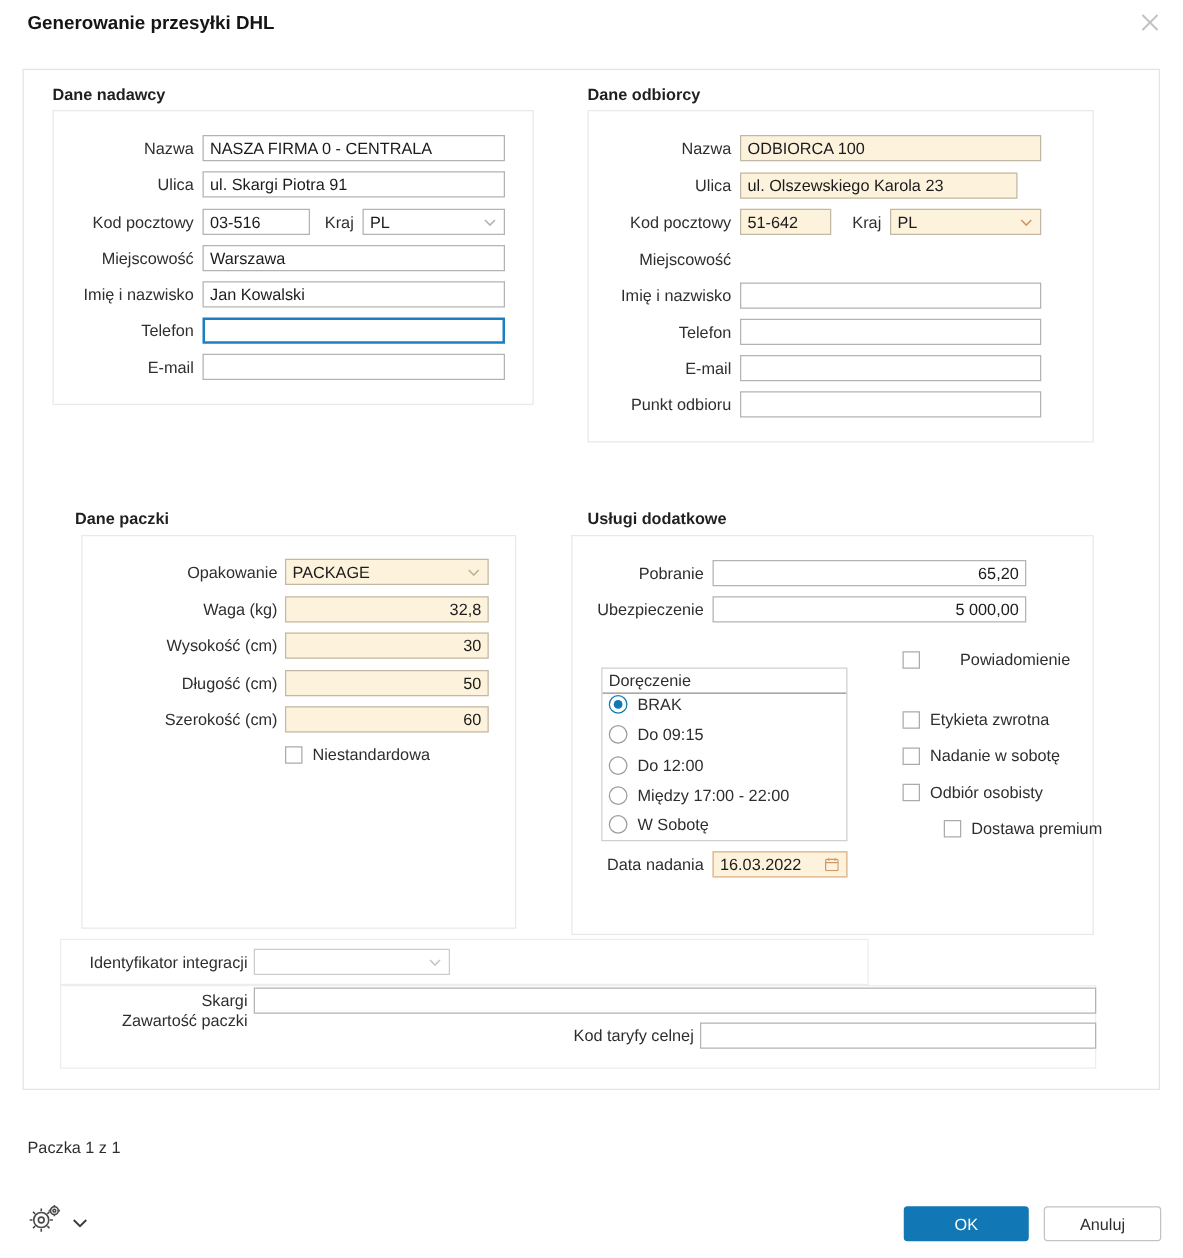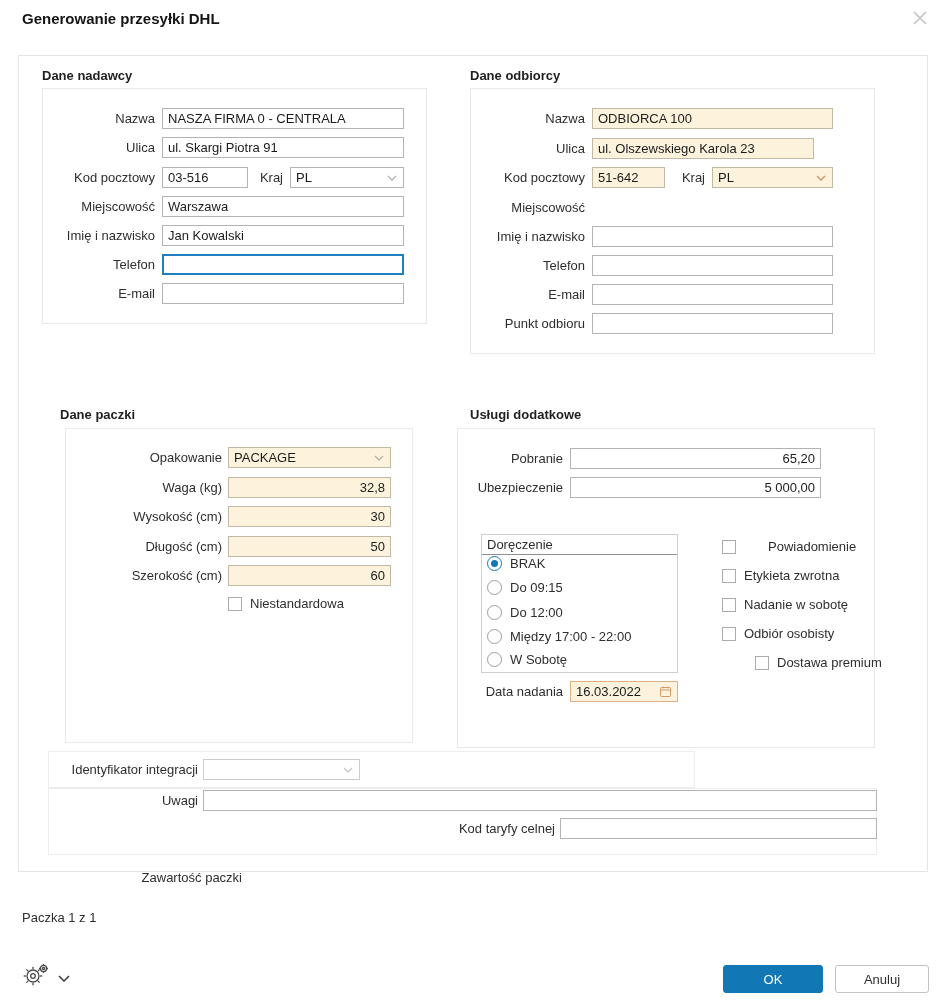--- a/index.html
+++ b/index.html
@@ -184,21 +184,21 @@
           <g fill="none" stroke="#cf9868" stroke-width="1">
             <rect x="0.5" y="1.5" width="10" height="9" rx="1"></rect>
             <line x1="3" y1="0.5" x2="3" y2="2.5"></line>
             <line x1="8" y1="0.5" x2="8" y2="2.5"></line>
             <line x1="0.5" y1="4" x2="10.5" y2="4"></line>
           </g>
         </svg>
     </span>
   </div>
 
-  <div class="citem" style="left:722px;top:539px;gap:32px;">
+  <div class="citem" style="left:722px;top:520px;gap:32px;">
     <span class="cb"></span>
     <span>Powiadomienie</span>
   </div>
   <div class="citem" style="left:722px;top:568px;">
     <span class="cb"></span>
     <span>Etykieta zwrotna</span>
   </div>
   <div class="citem" style="left:722px;top:597px;">
     <span class="cb"></span>
     <span>Nadanie w sobotę</span>
@@ -218,24 +218,24 @@
     <span></span>
     <span class="chev">
         <svg width="10" height="6" viewBox="0 0 10 6">
           <path d="M1 1 L5 5 L9 1" fill="none" stroke="#c6c6c6" stroke-width="1.3"></path>
         </svg>
       </span>
   </div>
 
   <div class="box" style="left:48px;top:788px;width:829px;height:67px;border-color:#ededed;"></div>
 
-  <div class="lbl" style="left:20px;top:790px;width:178px;">Uwagi</div>
+  <div class="lbl" style="left:20px;top:790px;width:178px;">Skargi</div>
   <div class="inp" style="left:203px;top:790px;width:674px;"></div>
 
-  <div class="lbl" style="left:20px;top:867px;width:178px;padding-left:44px;">Zawartość paczki</div>
+  <div class="lbl" style="left:20px;top:806px;width:178px;">Zawartość paczki</div>
   <div class="lbl" style="left:412px;top:818px;width:143px;">Kod taryfy celnej</div>
   <div class="inp" style="left:560px;top:818px;width:317px;"></div>
 
   <div class="footer-text" style="left:22px;top:910px;">Paczka 1 z 1</div>
 
   <div class="gearwrap">
     <span>
       <svg width="28" height="24" viewBox="0 0 28 24">
         <g fill="none" stroke="#4a4a4a" stroke-width="1.3">
           <circle cx="11" cy="13" r="6"></circle>

